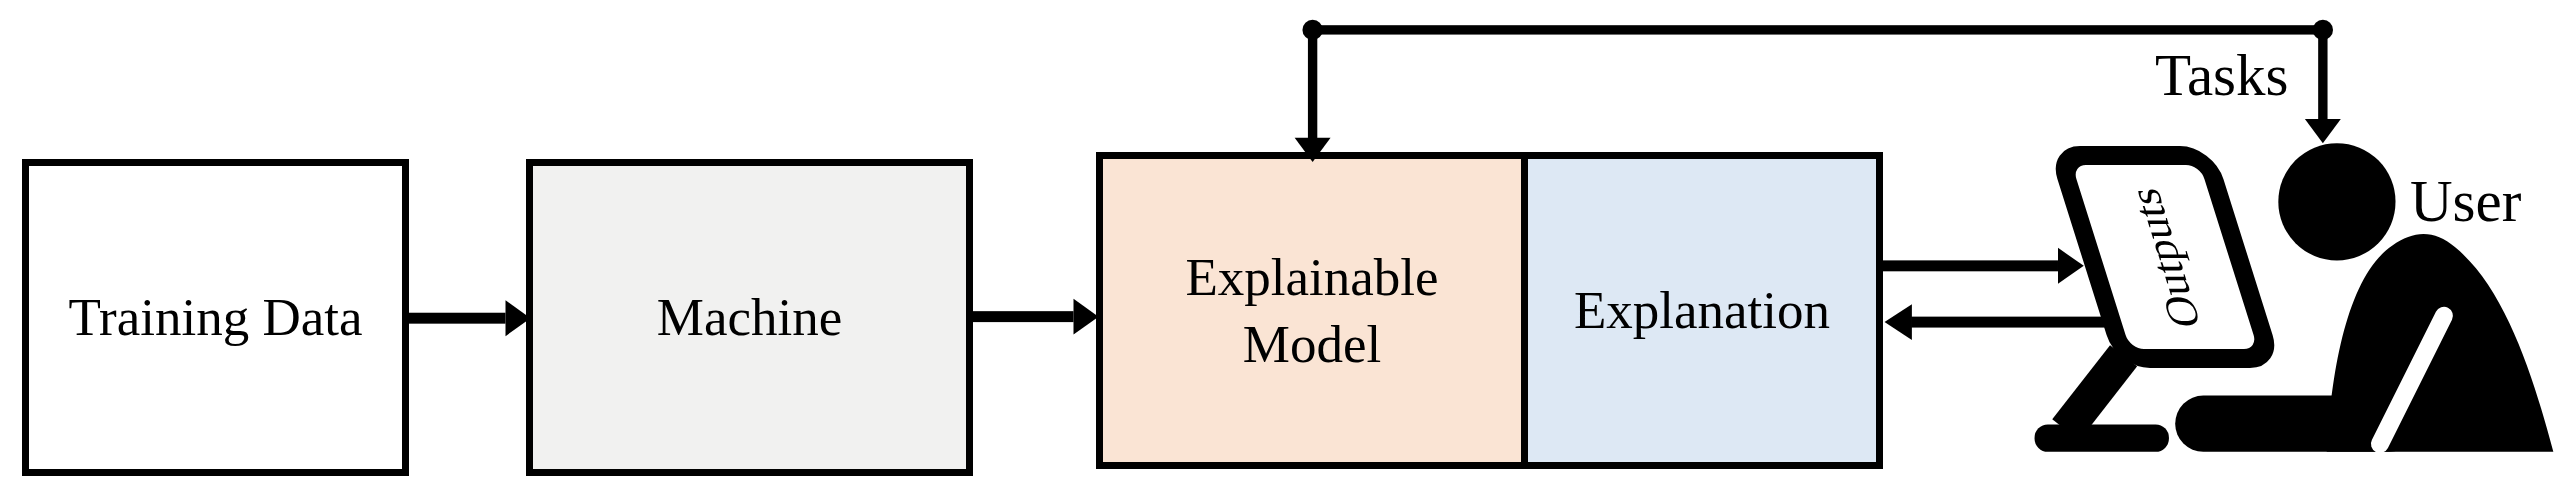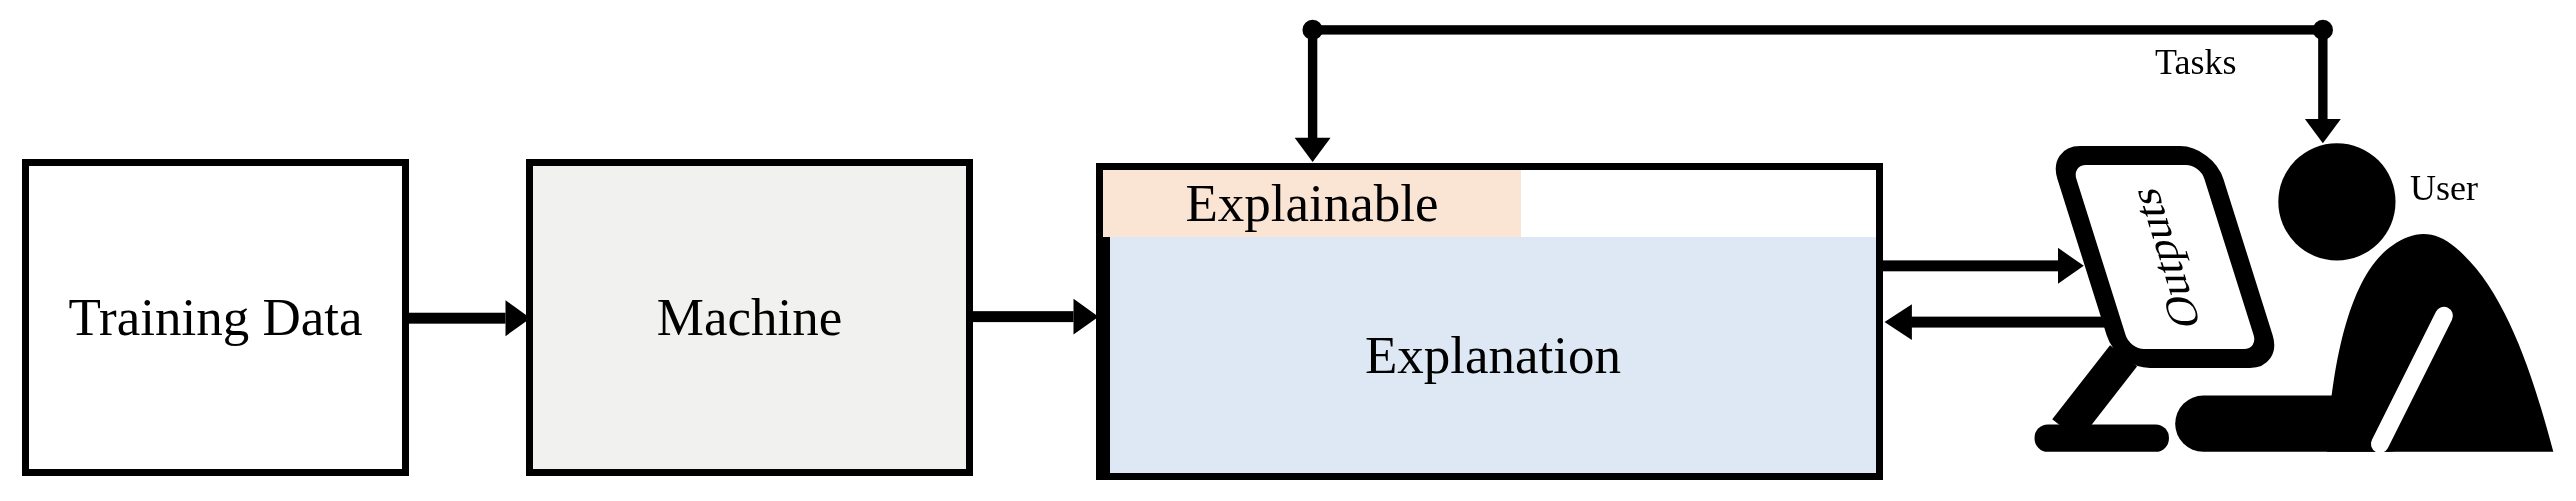--- a/index.html
+++ b/index.html
@@ -7,53 +7,54 @@
     position:relative;width:2576px;height:502px;background:#fff;overflow:hidden;
     font-family:"Liberation Serif","DejaVu Serif",serif;color:#000;
   }
   .box{
     position:absolute;box-sizing:border-box;border:7.8px solid #000;
     display:flex;flex-direction:column;align-items:center;justify-content:center;
     text-align:center;font-size:53px;line-height:1.26;
   }
   #box-training{left:22px;top:159px;width:387px;height:317px;background:#ffffff;}
   #box-ml{left:526px;top:159px;width:447px;height:317px;background:#f1f1f0;gap:44px;}
-  #box-combined{left:1096px;top:163px;width:787px;height:317px;flex-direction:column;padding:0;align-items:stretch;}
+  #box-combined{left:1096px;top:152px;width:787px;height:317px;flex-direction:row;padding:0;align-items:stretch;}
   .cell{display:flex;flex-direction:column;align-items:center;justify-content:center;text-align:center;}
   #cell-model{width:418px;background:#fae4d4;}
   #cell-interface{flex:1;background:#dde8f4;border-left:7px solid #000;}
   .lbl{display:block;}
   #overlay{position:absolute;left:0;top:0;z-index:2;}
   #tablet{
     position:absolute;left:2047px;top:146px;width:166px;height:222px;box-sizing:border-box;
     border:19.5px solid #000;border-radius:33px;background:#fff;
     transform:skewX(17.5deg);transform-origin:top left;
     display:flex;align-items:center;justify-content:center;z-index:3;
   }
   #tablet .screen-text{transform:rotate(-90deg);white-space:nowrap;font-size:44px;}
-  .float-label{position:absolute;font-size:36px;z-index:4;white-space:nowrap;}
+  .float-label{position:absolute;font-size:59px;z-index:4;white-space:nowrap;}
   #label-tasks{left:2155px;top:41px;}
   #label-user{left:2410px;top:167px;}
 </style>
 </head>
 <body>
 
 <div id="canvas">
 
   <div class="box" id="box-training">
     <span class="lbl">Training Data</span>
   </div>
 
   <div class="box" id="box-ml" style="background-color: rgb(241, 241, 240);">
     <span class="lbl">Machine</span>
   </div>
 
   <div class="box" id="box-combined">
     <div class="cell" id="cell-model" style="background-color: rgb(250, 228, 212);">
       <span class="lbl">Explainable</span>
+      <span class="lbl">Model</span>
     </div>
     <div class="cell" id="cell-interface" style="background-color: rgb(221, 232, 244);">
       <span class="lbl">Explanation</span>
     </div>
   </div>
 
   <svg id="overlay" width="2576" height="502" viewBox="0 0 3297 642">
 
     <g fill="#000">
       <rect x="523" y="400" width="124" height="14"></rect>

